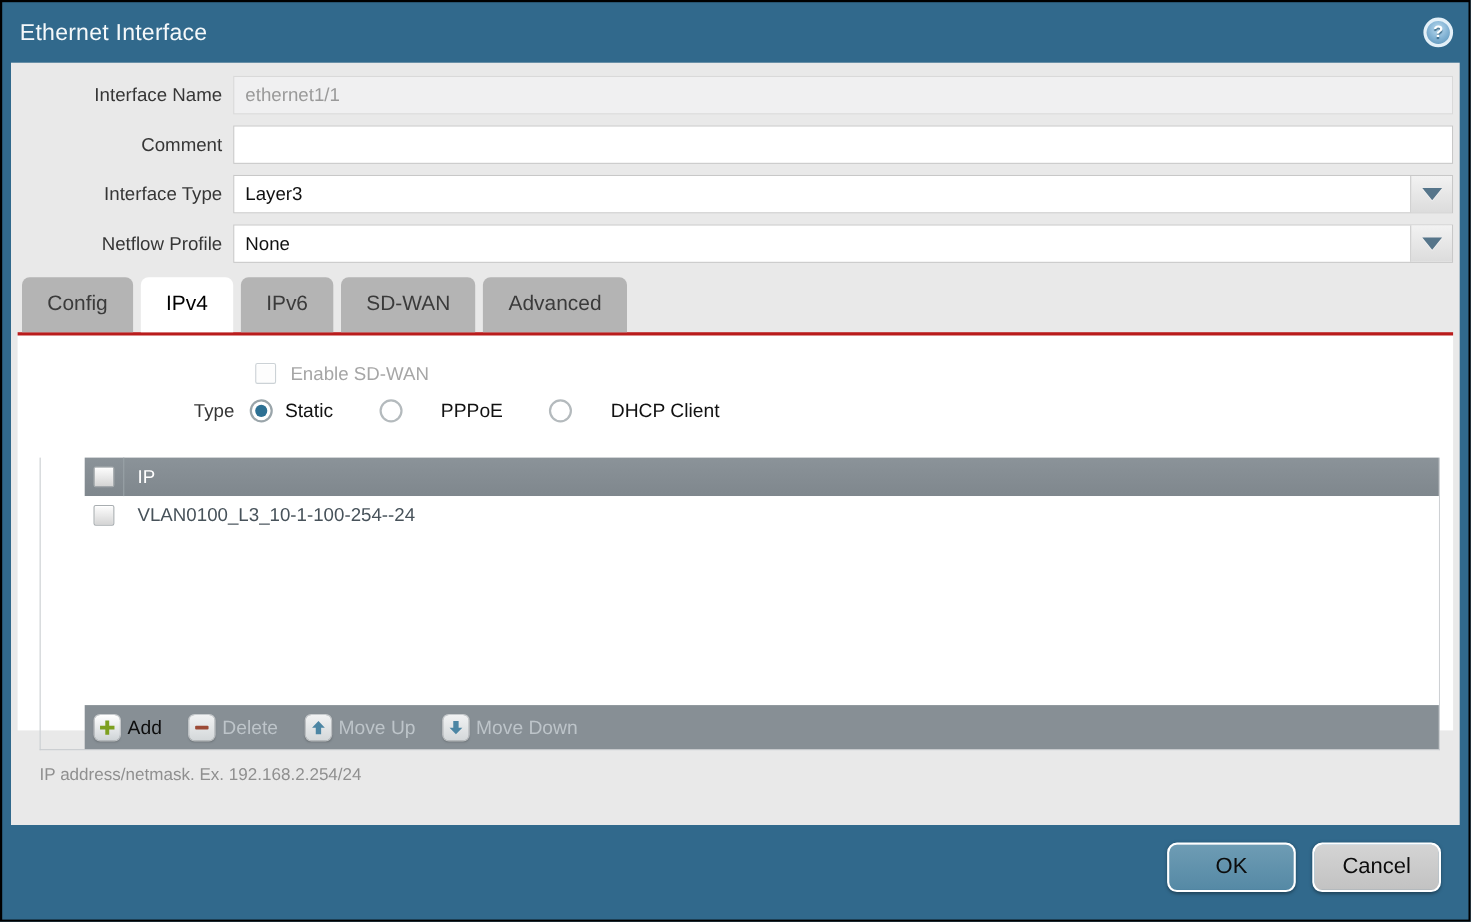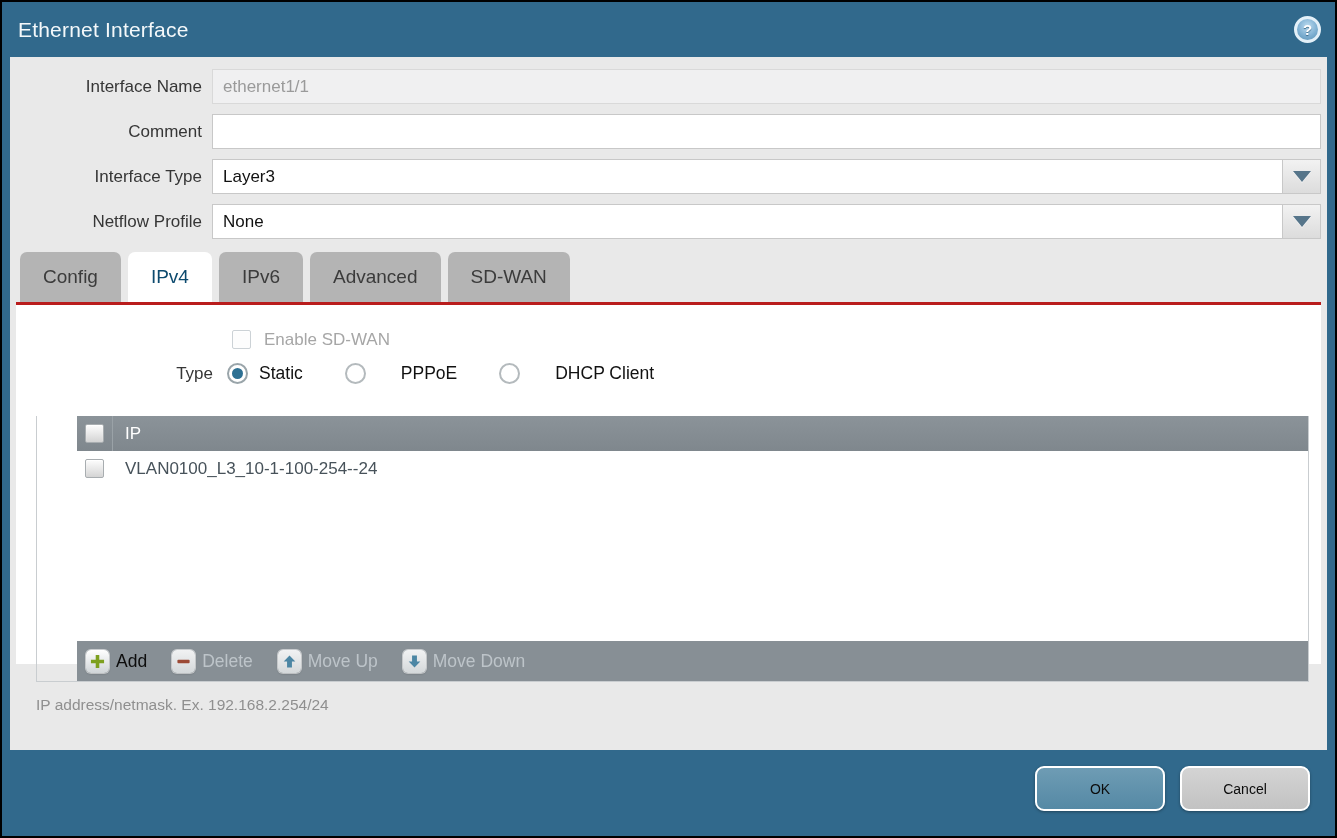--- a/index.html
+++ b/index.html
@@ -76,21 +76,21 @@
   
   .tabs { display:flex; gap:7px; margin:13px 0 0 4px; position:relative; z-index:2; }
   .tab {
     height:50px; padding:0 23px;
     display:flex; align-items:center; justify-content:center;
     background:#b4b4b4;
     border-radius:7px 7px 0 0;
     font-size:19px; color:#3b3b3b;
     cursor:pointer; white-space:nowrap;
   }
-  .tab.active { background:#fff; color:#0c4a6e; }
+  .tab.active { background:#fff; color:#000000; }
 
   
   .panel {
     background:#fff;
     border-top:3px solid #b91c1c;
     height:362px;
     margin:0 0 0 0;
     position:relative; z-index:1;
   }
 
@@ -152,24 +152,24 @@
 
   .hint { margin:14px 0 0 20px; font-size:15.5px; color:#8f8f8f; }
 
   
   .footer {
     flex:0 0 86px;
     display:flex; justify-content:flex-end; align-items:flex-start;
     gap:15px; padding:16px 25px 0 0;
   }
   .btn {
-    width:130px; height:45px;
+    width:117px; height:45px;
     border:2px solid #fff; border-radius:9px;
     font-family:"Liberation Sans", sans-serif;
-    font-size:14px; color:#0c0c0c;
+    font-size:20px; color:#0c0c0c;
     display:flex; align-items:center; justify-content:center;
     box-shadow:0 1px 3px rgba(0,0,0,.35);
     cursor:pointer;
   }
   .btn.ok { background:linear-gradient(180deg,#6e9cb4,#5589a5); }
   .btn.cancel { background:linear-gradient(180deg,#d4d4d4,#c2c2c2); }
 </style>
 </head>
 <body>
 
@@ -213,22 +213,22 @@
         <div class="combo-btn">
           <div class="tri-down"></div>
         </div>
       </div>
     </div>
 
     <div class="tabs">
       <div class="tab">Config</div>
       <div class="tab active">IPv4</div>
       <div class="tab">IPv6</div>
+      <div class="tab">SD-WAN</div>
       <div class="tab">Advanced</div>
-      <div class="tab">SD-WAN</div>
     </div>
 
     <div class="panel">
 
       <div class="sdwan-row">
         <div class="checkbox disabled"></div>
         <div class="cb-label">Enable SD-WAN</div>
       </div>
 
       <div class="type-row">

